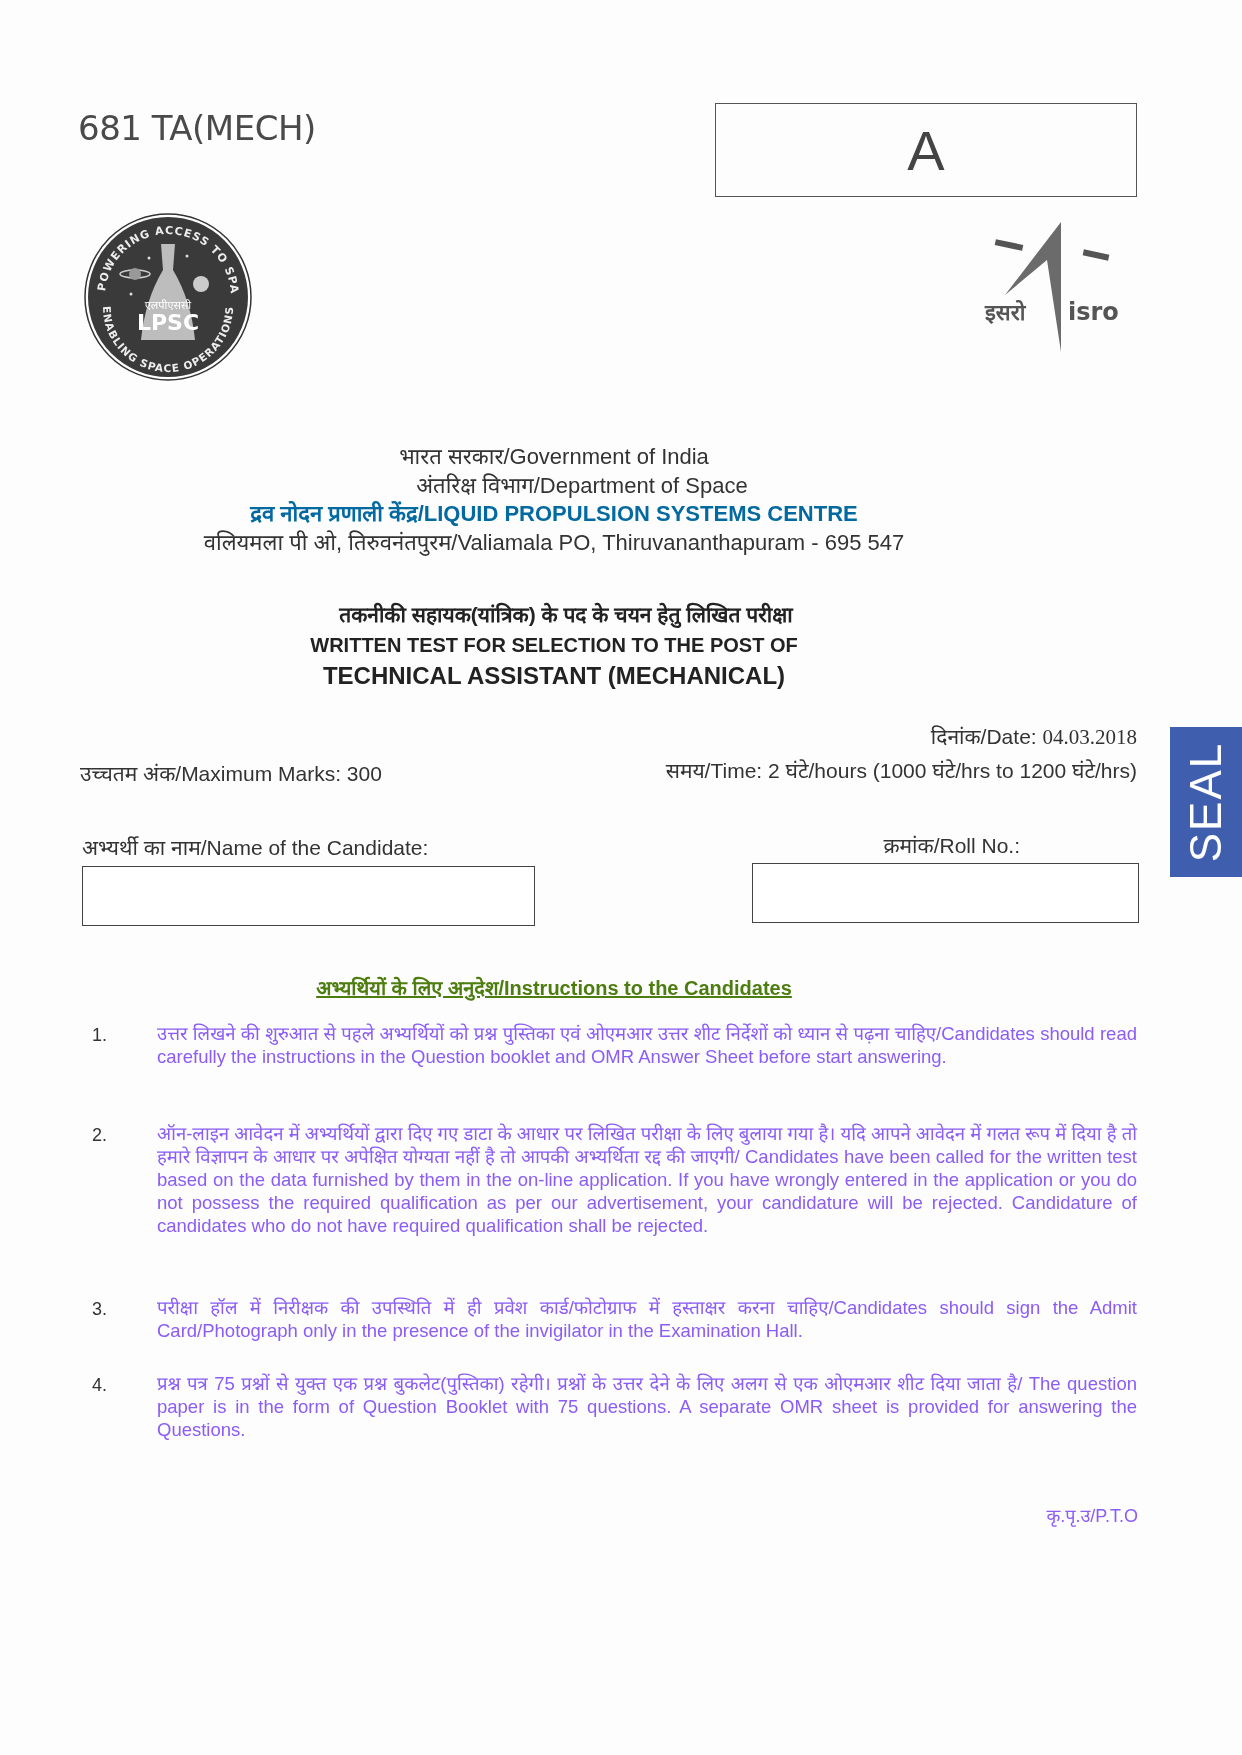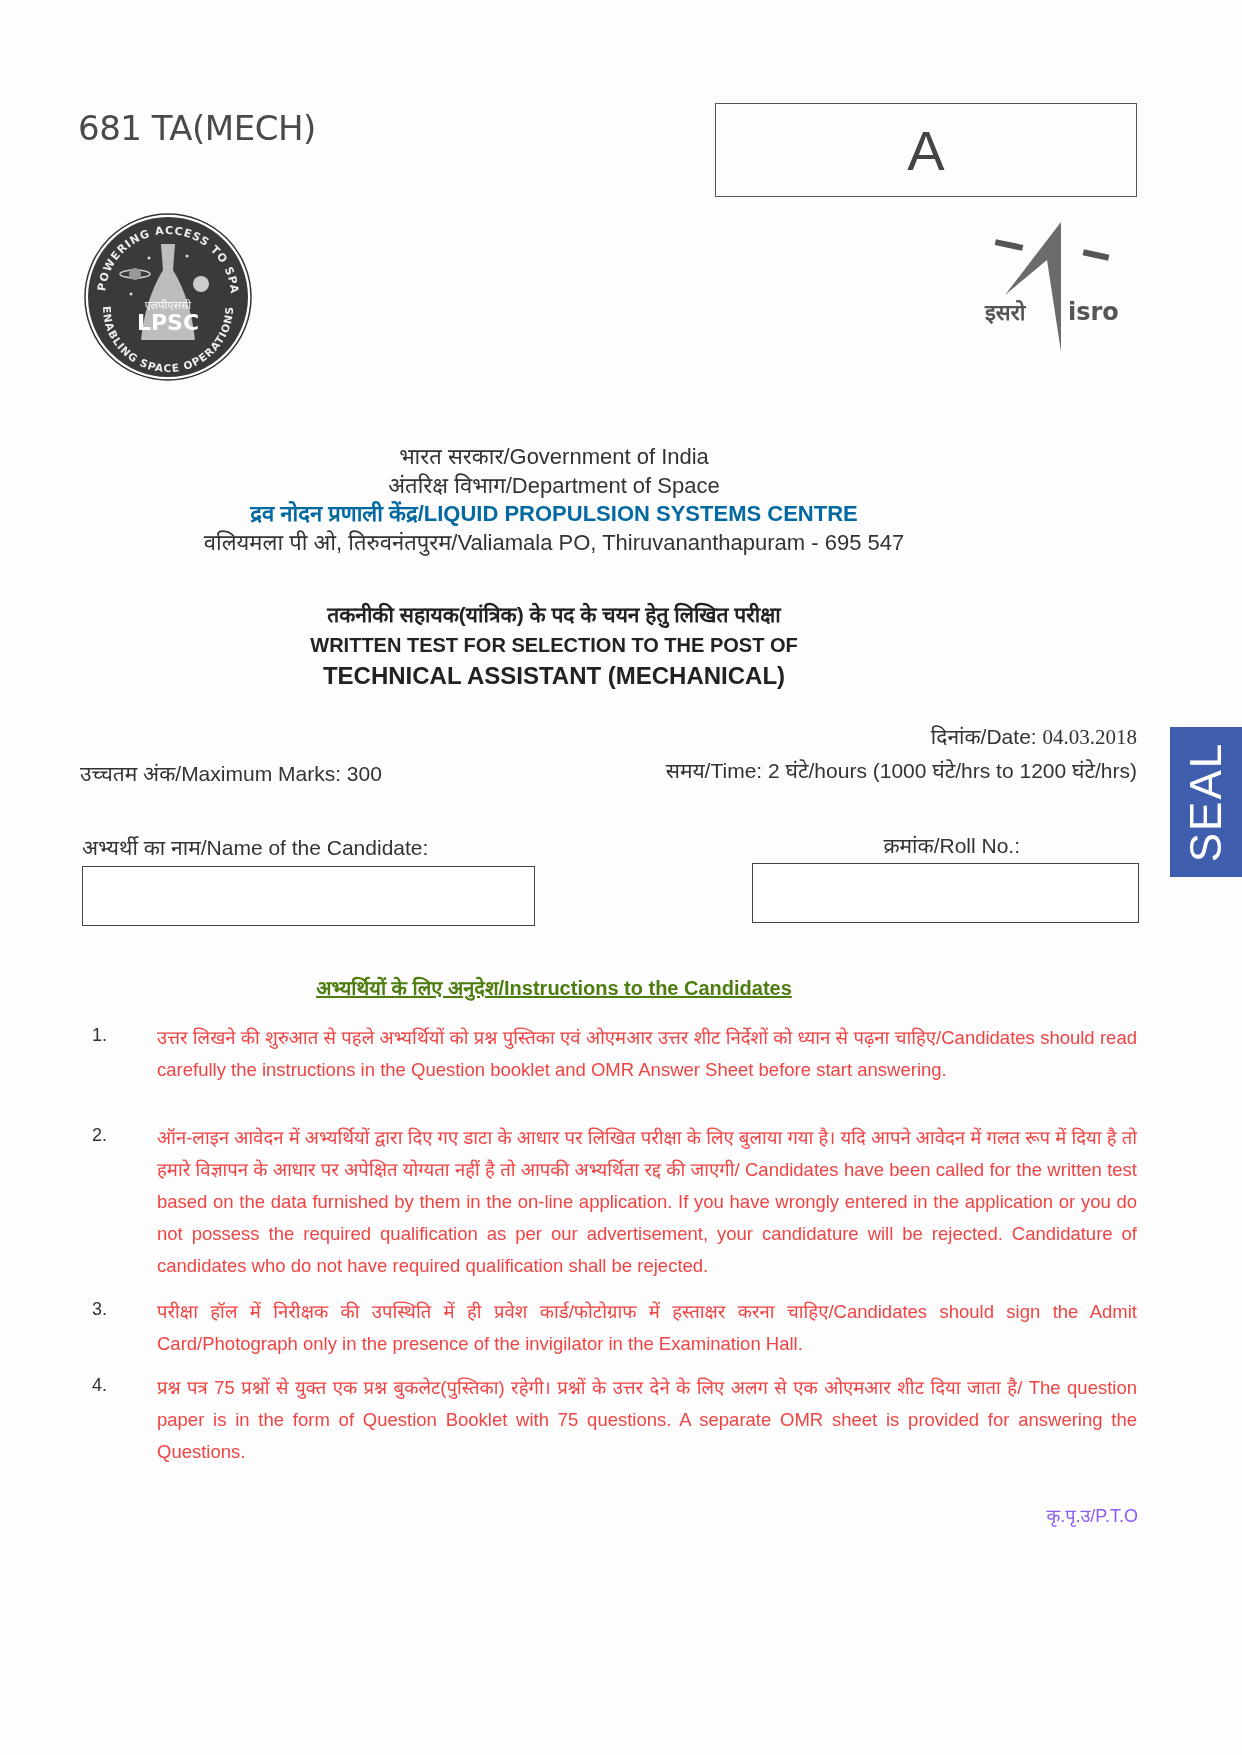--- a/index.html
+++ b/index.html
@@ -19,21 +19,21 @@
   #isro-logo { left:975px; top:220px; width:165px; height:135px; }
   .hdr { font-size:22px; color:#333; white-space:nowrap; line-height:28px; }
   .bold { font-weight:bold; }
   .meta { font-size:21px; color:#333; white-space:nowrap; }
   .field-box { border:1.5px solid #444; background:#fff; }
   #seal { left:1170px; top:727px; width:72px; height:150px; background:#3f5fae; display:flex; align-items:center; justify-content:center; }
   #seal span { color:#fff; font-size:44px; font-weight:normal; transform:rotate(-90deg); letter-spacing:2px; white-space:nowrap; }
   #instr-heading { font-size:20px; font-weight:bold; text-decoration:underline; color:#4d7c0f; }
   .item { position:absolute; left:0; width:1242px; }
   .item .num { position:absolute; left:92px; font-size:18px; color:#333; }
-  .item .txt { position:absolute; left:157px; width:980px; font-size:18.5px; line-height:32px; color:#ef4444; text-align:justify; }
+  .item .txt { position:absolute; left:157px; width:980px; font-size:18.5px; line-height:23px; color:#8b5cf6; text-align:justify; }
   #pto { right:104px; top:1503px; font-size:18px; color:#8b5cf6; }
 </style>
 </head>
 <body>
 
 <div id="title" class="abs">681 TA(MECH)</div>
 
 <div id="code-box" class="abs">
   <div id="code-value">A</div>
 </div>
@@ -68,25 +68,25 @@
   <svg width="165" height="135" viewBox="0 0 165 135">
     <path d="M 86 2 L 30 75 L 72 40 L 86 132 Z" fill="#6b6b6b"></path>
     <rect x="20" y="22" width="28" height="6" fill="#555" transform="rotate(12 34 25)"></rect>
     <rect x="108" y="32" width="26" height="6" fill="#555" transform="rotate(12 121 35)"></rect>
     <text x="10" y="100" font-family="DejaVu Sans, sans-serif" font-size="22" font-weight="bold" fill="#555">इसरो</text>
     <text x="93" y="100" font-family="DejaVu Sans, sans-serif" font-size="24" font-weight="bold" fill="#555">isro</text>
   </svg>
 </div>
 
 <div class="abs center hdr" style="top:443px;">भारत सरकार/Government of India</div>
-<div class="abs center hdr" style="top:472px;">अंतरिक्ष विभाग/Department of Space</div>
+<div class="abs center hdr" style="top:472px;padding-left:28px;">अंतरिक्ष विभाग/Department of Space</div>
 <div class="abs center hdr bold" style="top:500px; font-size:22px; color:#0369a1;">द्रव नोदन प्रणाली केंद्र/LIQUID PROPULSION SYSTEMS CENTRE</div>
 <div class="abs center hdr" style="top:529px;">वलियमला पी ओ, तिरुवनंतपुरम/Valiamala PO, Thiruvananthapuram - 695 547</div>
 
-<div class="abs center bold" style="top:600px; font-size:21px; color:#222;">तकनीकी सहायक(यांत्रिक) के पद के चयन हेतु लिखित परीक्षा</div>
+<div class="abs center bold" style="top:600px; font-size:21px; color:#222;padding-left:12px;">तकनीकी सहायक(यांत्रिक) के पद के चयन हेतु लिखित परीक्षा</div>
 <div class="abs center bold" style="top:634px; font-size:20px; color:#222;">WRITTEN TEST FOR SELECTION TO THE POST OF</div>
 <div class="abs center bold" style="top:662px; font-size:24px; color:#222;">TECHNICAL ASSISTANT (MECHANICAL)</div>
 
 <div class="abs meta" style="right:105px; top:722px;">
   <span>दिनांक/Date: </span><span style="font-family:'Liberation Serif', serif;text-align:right;">04.03.2018</span>
 </div>
 <div class="abs meta" style="left:80px; top:759px;">उच्चतम अंक/Maximum Marks: 300</div>
 <div class="abs meta" style="right:105px; top:756px;">समय/Time: 2 घंटे/hours (1000 घंटे/hrs to 1200 घंटे/hrs)</div>
 
 <div class="abs meta" style="left:82px; top:833px;">अभ्यर्थी का नाम/Name of the Candidate:</div>

